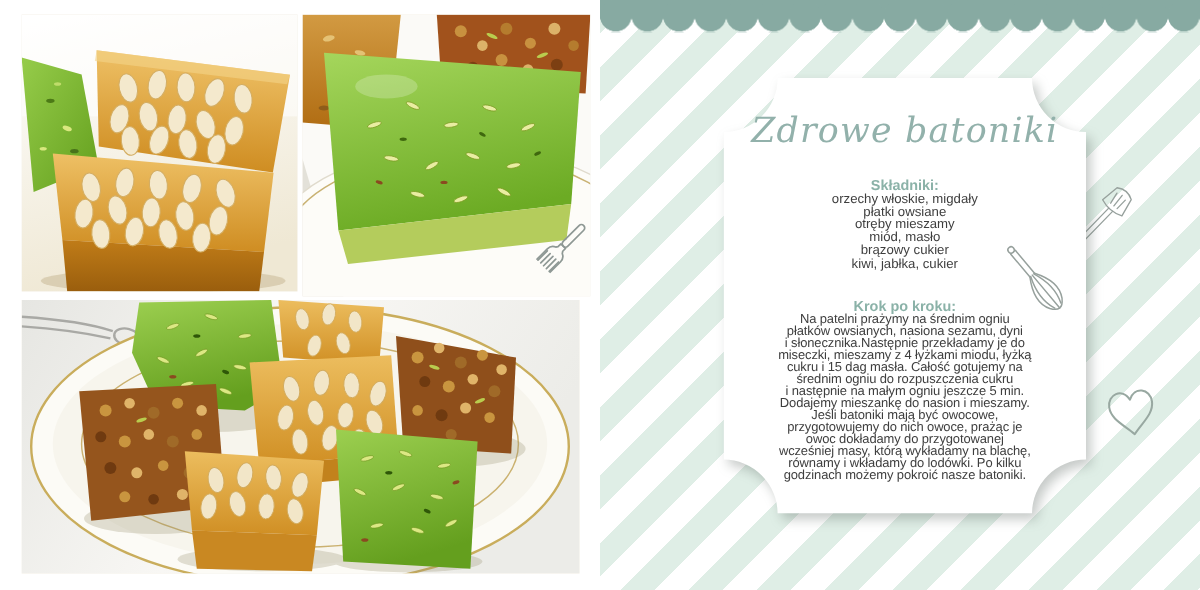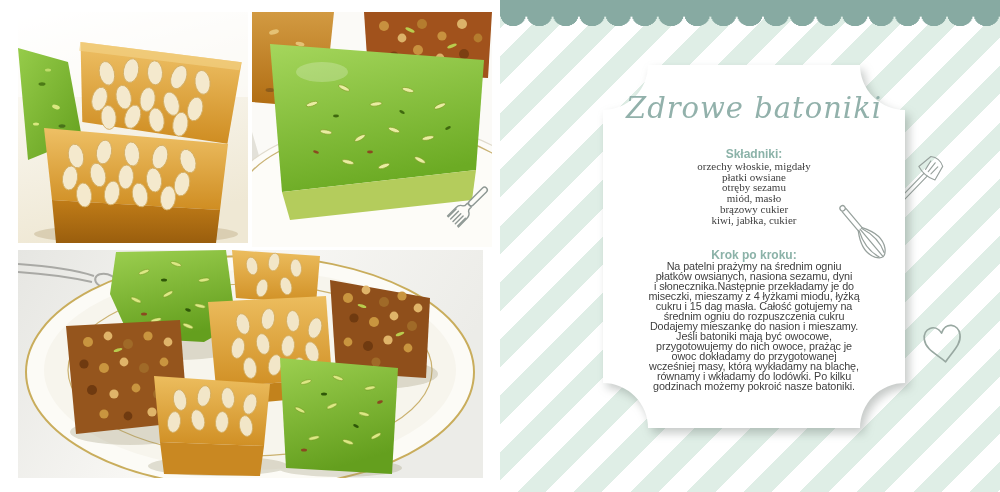--- a/index.html
+++ b/index.html
@@ -27,21 +27,21 @@
   
   .card{position:absolute;left:103px;top:65px;width:302px;height:363px;}
   .card-bg{position:absolute;left:0;top:0;filter:drop-shadow(4px 5px 5px rgba(90,100,95,.35));}
   .card-content{position:absolute;left:0;top:0;width:302px;height:363px;text-align:center;}
   .recipe-title{position:absolute;left:0;top:26px;width:302px;
     font-family:"DejaVu Serif",serif;font-style:italic;font-weight:400;
     font-size:29px;letter-spacing:1px;color:#92b1ab;margin:0;}
   .sec-heading{position:absolute;left:0;width:302px;font-size:12px;font-weight:bold;color:#8bb2a8;}
   .heading-ingredients{top:82px;}
   .heading-steps{top:183px;}
-  .ing-list{position:absolute;left:6px;top:96px;width:290px;font-size:11px;line-height:10.7px;color:#3e3e3e;font-family:Liberation Serif, serif;}
+  .ing-list{position:absolute;left:6px;top:96px;width:290px;font-size:11px;line-height:10.7px;color:#3e3e3e;}
   .steps-list{position:absolute;left:6px;top:196px;width:290px;font-size:10.8px;line-height:10px;color:#3e3e3e;letter-spacing:-.1px;}
 
   
   .icon{position:absolute;}
   .icon-spatula{left:392px;top:150px;width:50px;height:70px;transform:rotate(40deg);}
   .icon-whisk{left:336px;top:196px;width:58px;height:78px;transform:rotate(-40deg);z-index:5;}
   .icon-heart{left:422px;top:320px;width:42px;height:46px;transform:rotate(-8deg);}
 </style>
 </head>
 <body>
@@ -370,33 +370,34 @@
     <div class="card">
       <svg class="card-bg" width="302" height="363" viewBox="0 0 302 363">
         <path d="M45 0 H257 A45 45 0 0 0 302 45 V318 A45 45 0 0 0 257 363 H45 A45 45 0 0 0 0 318 V45 A45 45 0 0 0 45 0 Z" fill="#ffffff"></path>
       </svg>
       <div class="card-content">
         <h1 class="recipe-title">Zdrowe batoniki</h1>
         <div class="sec-heading heading-ingredients">Składniki:</div>
         <div class="ing-list">
             <div>orzechy włoskie, migdały</div>
             <div>płatki owsiane</div>
-            <div>otręby sezamu</div>
+            <div>otręby mieszamy</div>
             <div>miód, masło</div>
             <div>brązowy cukier</div>
             <div>kiwi, jabłka, cukier</div>
           </div>
         <div class="sec-heading heading-steps">Krok po kroku:</div>
         <div class="steps-list">
             <div>Na patelni prażymy na średnim ogniu</div>
             <div>płatków owsianych, nasiona sezamu, dyni</div>
             <div>i słonecznika.Następnie przekładamy je do</div>
             <div>miseczki, mieszamy z 4 łyżkami miodu, łyżką</div>
             <div>cukru i 15 dag masła. Całość gotujemy na</div>
             <div>średnim ogniu do rozpuszczenia cukru</div>
+            <div>i następnie na małym ogniu jeszcze 5 min.</div>
             <div>Dodajemy mieszankę do nasion i mieszamy.</div>
             <div>Jeśli batoniki mają być owocowe,</div>
             <div>przygotowujemy do nich owoce, prażąc je</div>
             <div>owoc dokładamy do przygotowanej</div>
             <div>wcześniej masy, którą wykładamy na blachę,</div>
             <div>równamy i wkładamy do lodówki. Po kilku</div>
             <div>godzinach możemy pokroić nasze batoniki.</div>
           </div>
       </div>
     </div>

